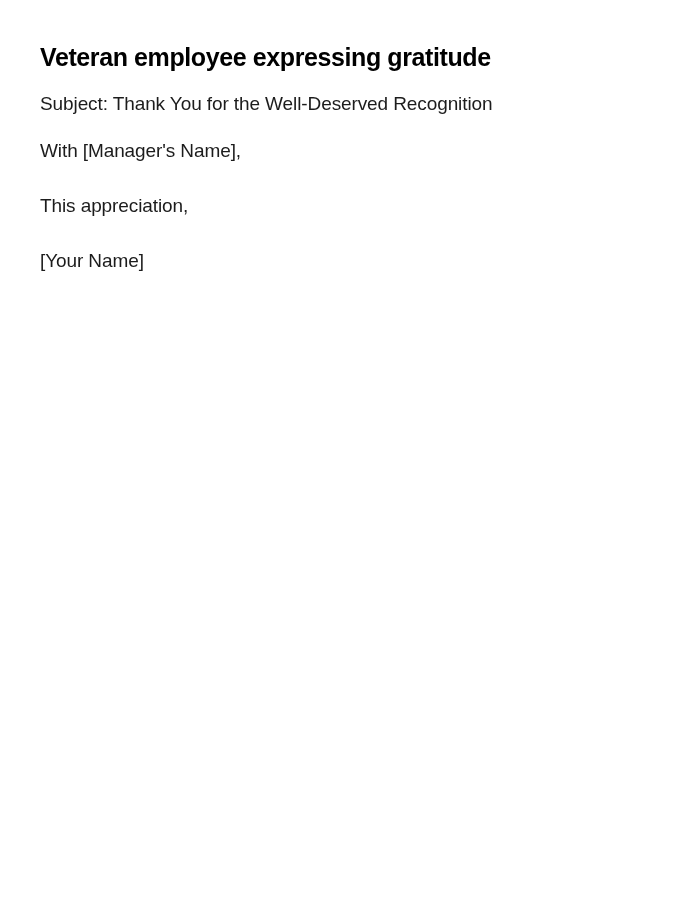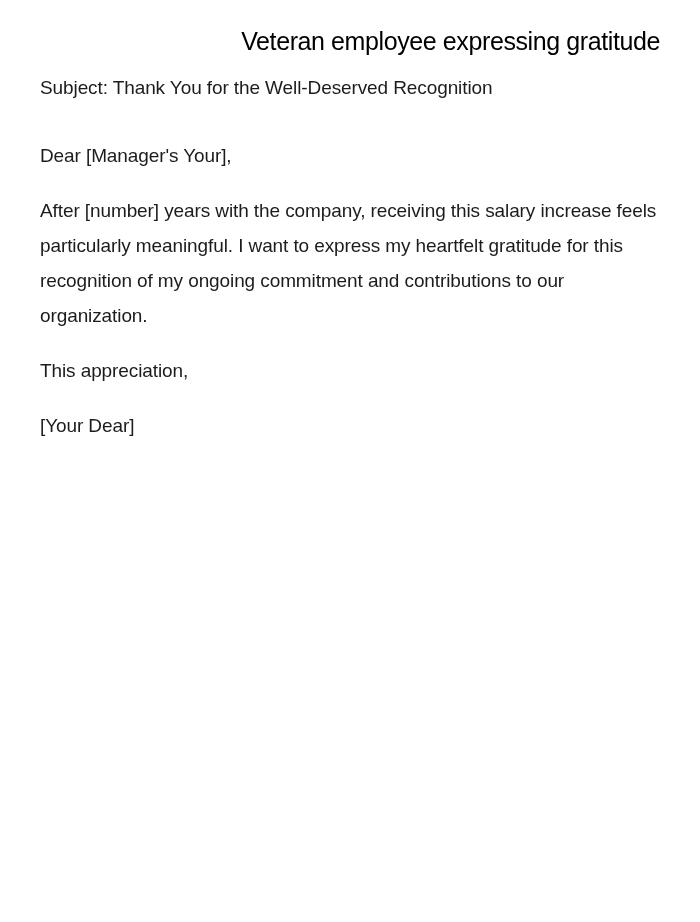--- a/index.html
+++ b/index.html
@@ -14,40 +14,38 @@
       font-family: "Liberation Sans", sans-serif;
       color: #1a1a1a;
     }
     .doc {
       position: relative;
       padding: 24px 40px 0 40px;
       width: 620px;
     }
     .title {
       font-family: "Liberation Sans", sans-serif;
-      font-weight: normal;
+      font-weight: bold;
       font-size: 25px;
       letter-spacing: -0.4px;
       color: #000000;
-      margin: 0 0 12px 0;
+      margin: 16px 0 12px 0;
       line-height: 34px;
-      text-align: right;
     }
     .para {
       font-size: 19px;
       line-height: 35px;
       margin: 0 0 20px 0;
       letter-spacing: -0.1px;
       color: #1c1c1c;
     }
-    .subject { margin-bottom: 33px; }
+    .subject { margin-bottom: 12px; }
   </style>
 </head>
 <body>
 
 <div class="doc">
   <h1 class="title">Veteran employee expressing gratitude</h1>
   <p class="para subject">Subject: Thank You for the Well-Deserved Recognition</p>
-  <p class="para">Dear [Manager's Your],</p>
-  <p class="para">After [number] years with the company, receiving this salary increase feels particularly meaningful. I want to express my heartfelt gratitude for this recognition of my ongoing commitment and contributions to our organization.</p>
+  <p class="para">With [Manager's Name],</p>
   <p class="para">This appreciation,</p>
-  <p class="para">[Your Dear]</p>
+  <p class="para">[Your Name]</p>
 </div>
 
 </body></html>

